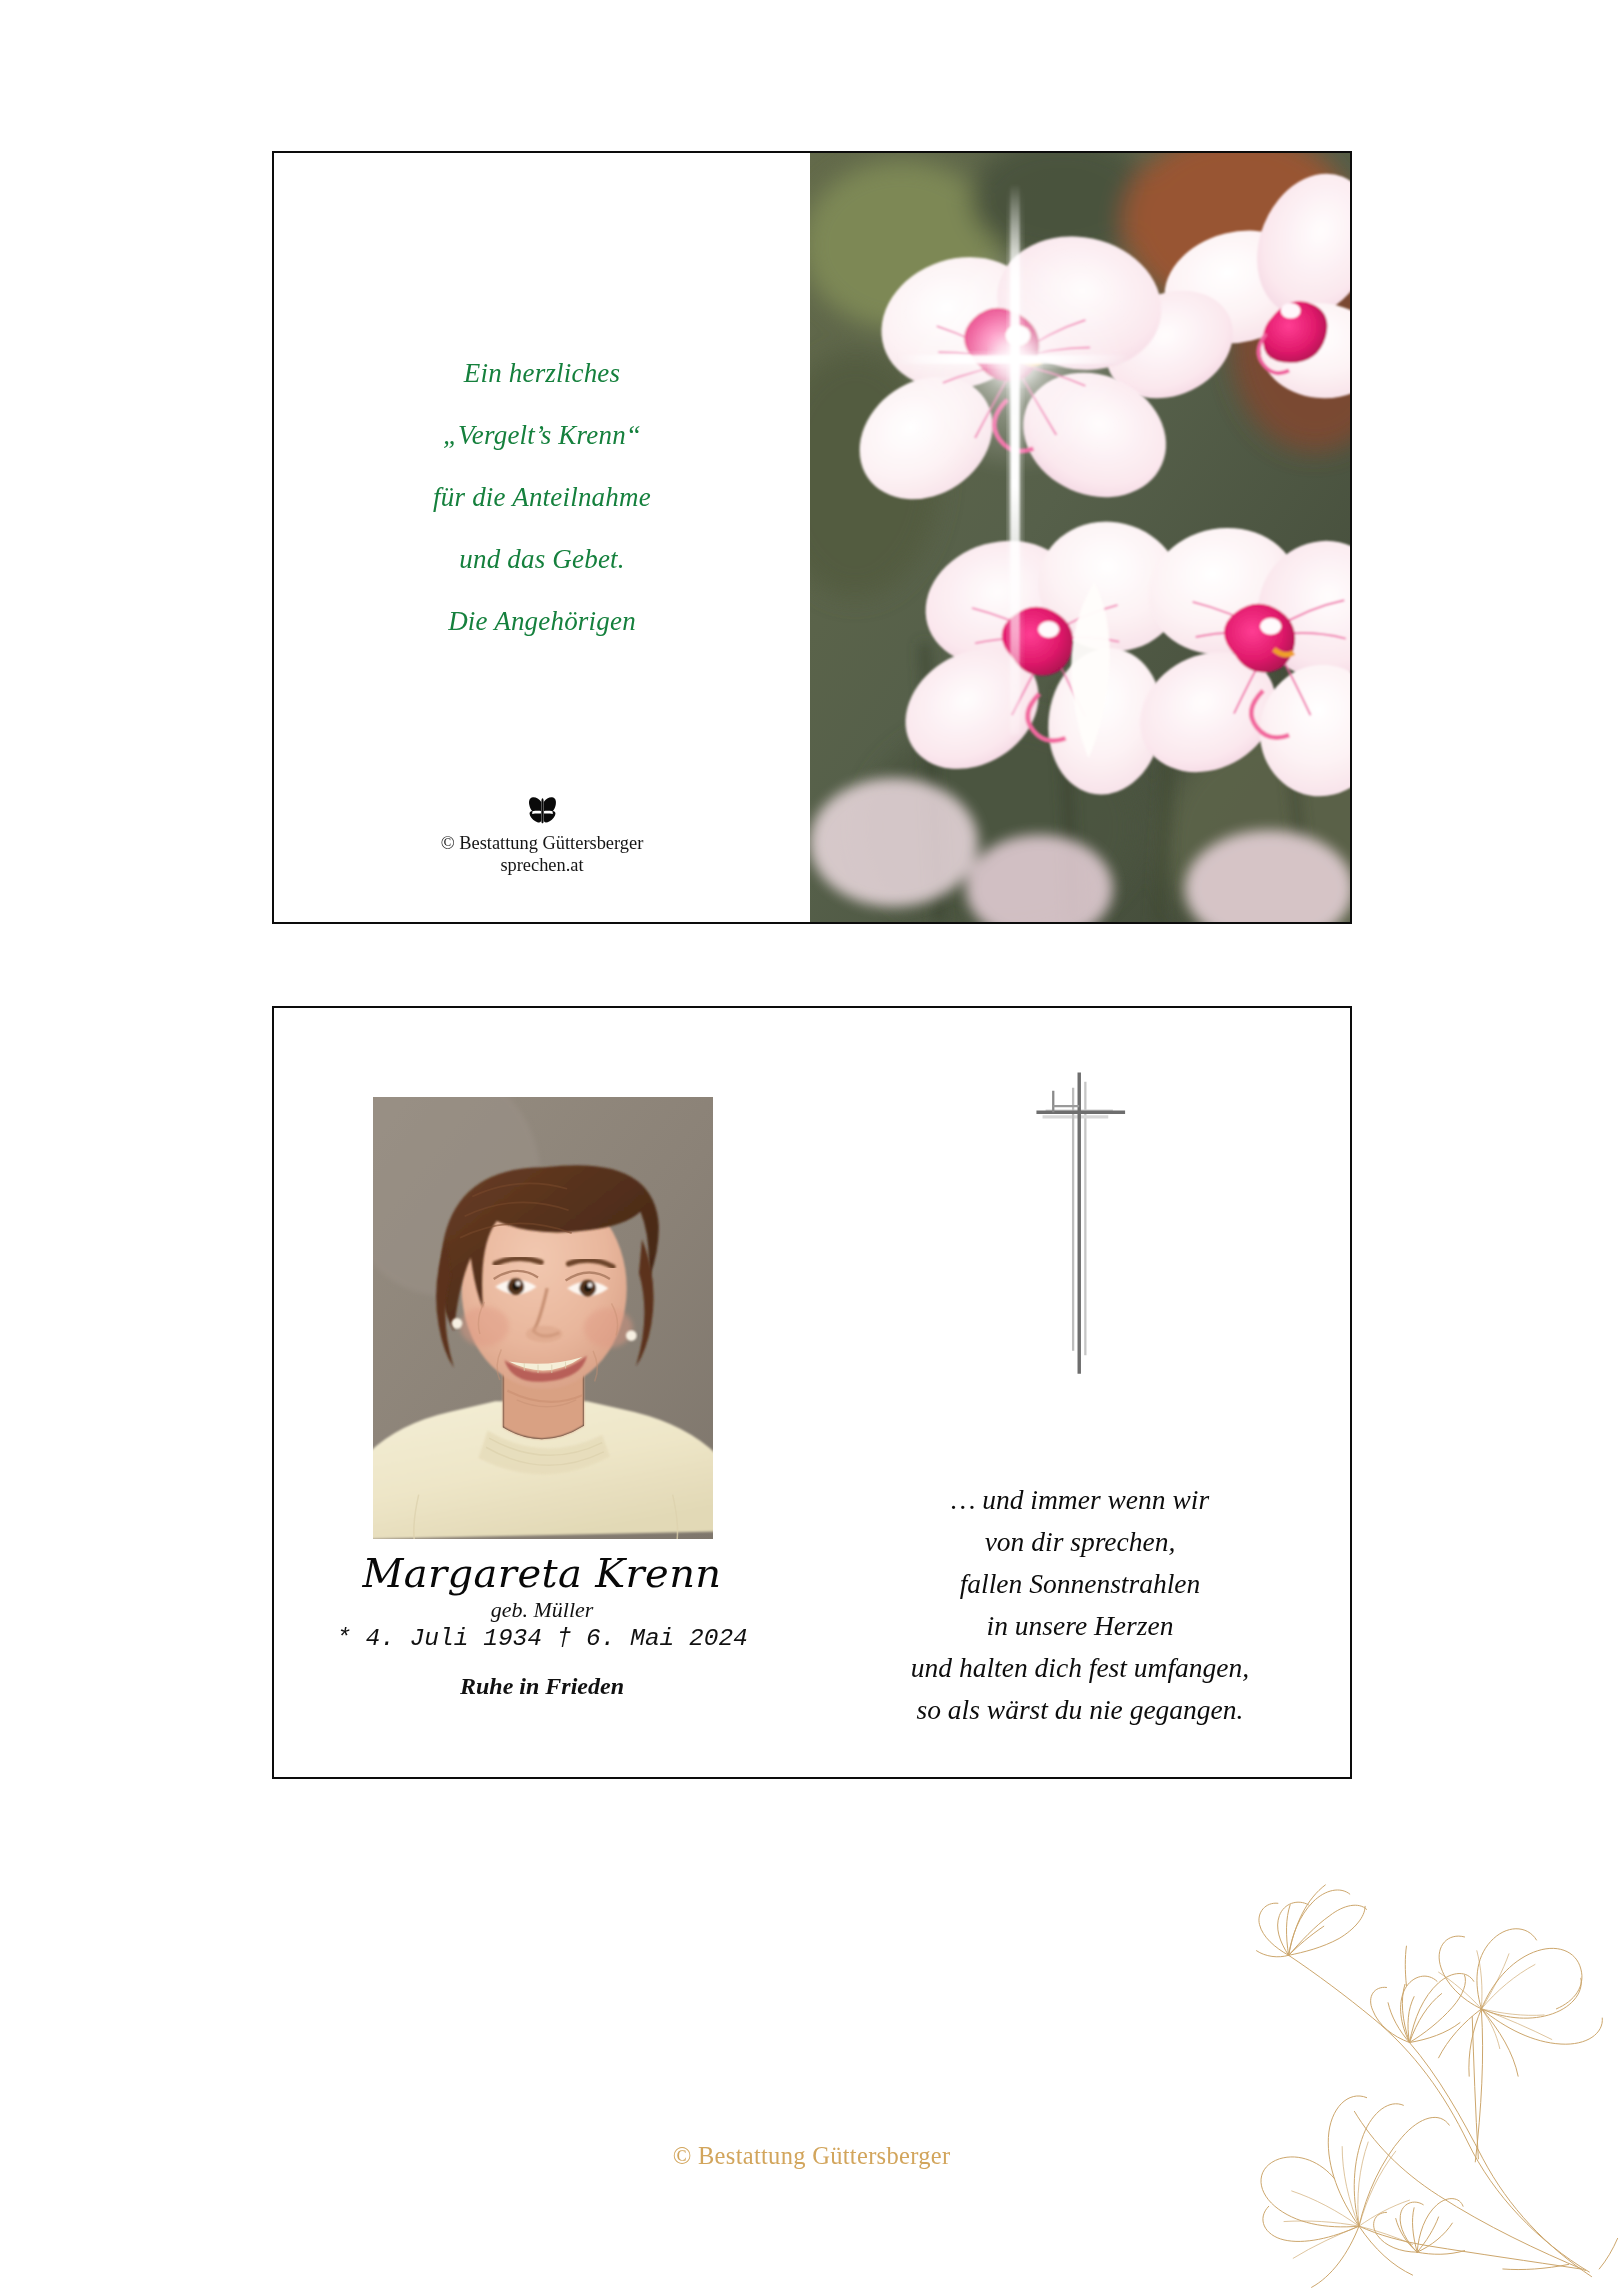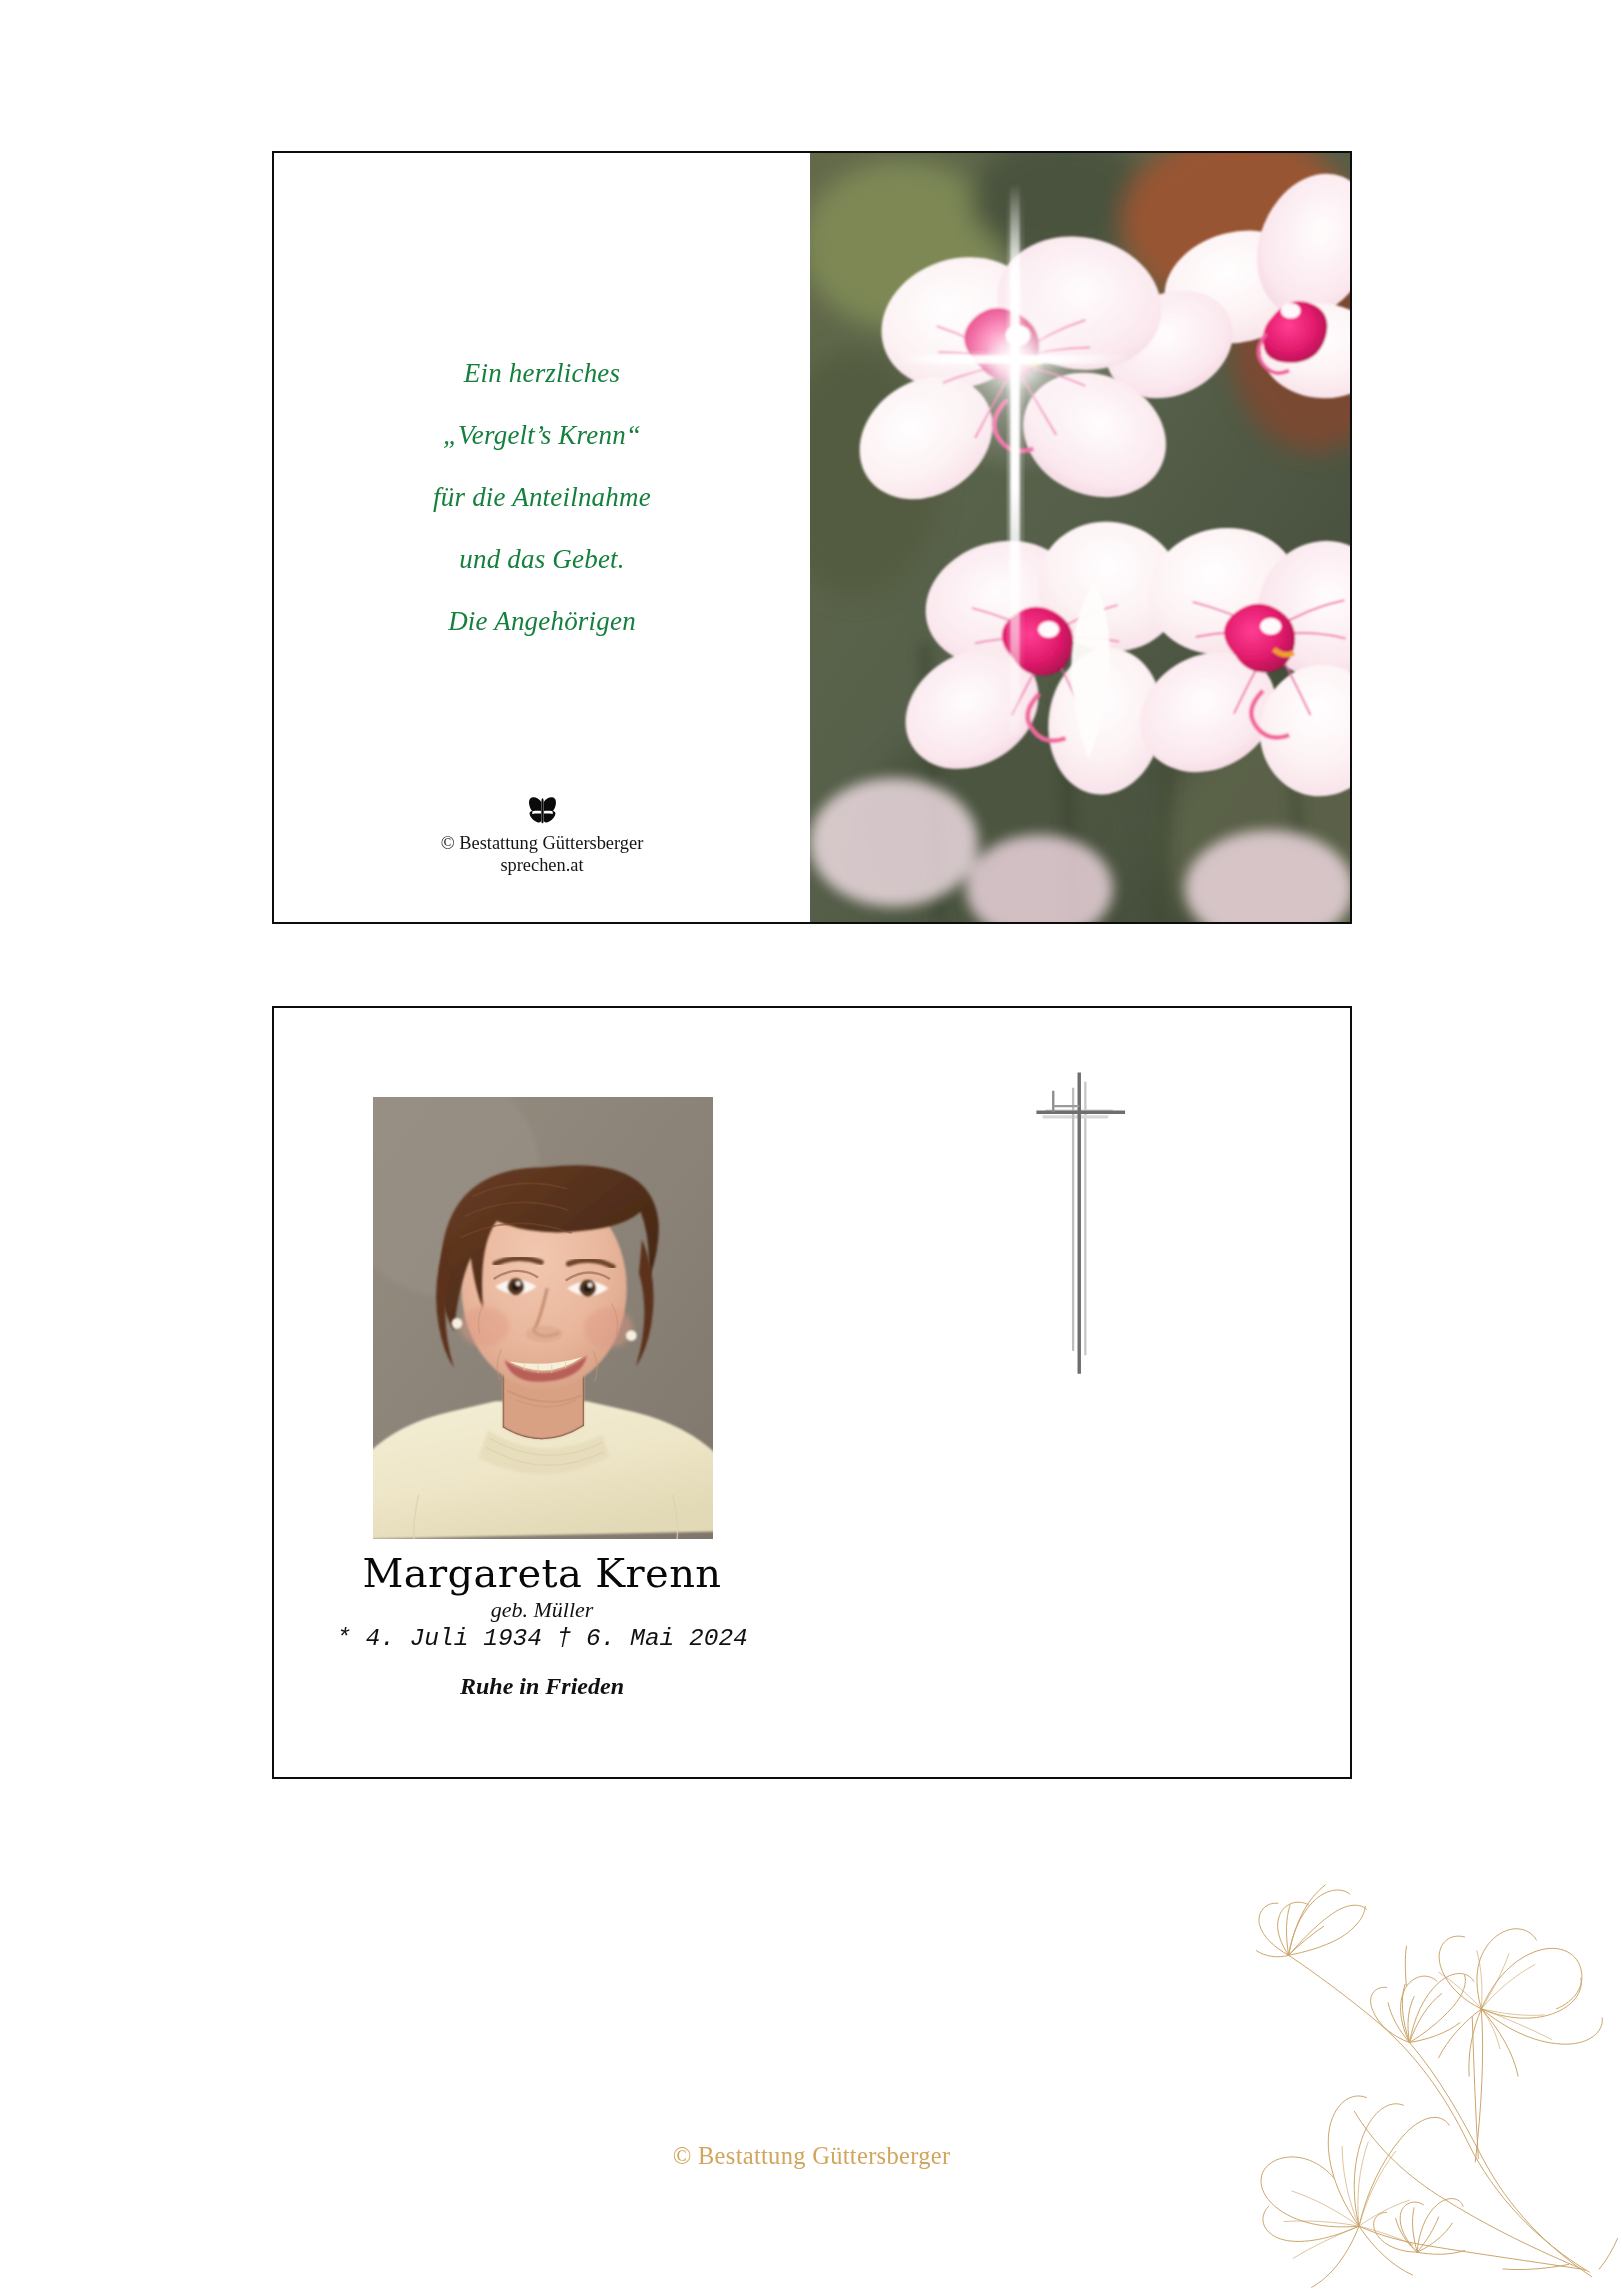--- a/index.html
+++ b/index.html
@@ -118,20 +118,21 @@
   #memorial-names {
     position: absolute;
     left: 0;
     right: 0;
     top: 545px;
     text-align: center;
   }
   #deceased-name {
     display: block;
     font-size: 40px;
+    font-style: italic;
     font-family: "DejaVu Serif", "Liberation Serif", serif;
     line-height: 1.0;
     color: #080808;
     letter-spacing: 0.4px;
   }
   #maiden-name {
     display: block;
     font-size: 22px;
     font-style: italic;
     margin-top: 4.6px;
@@ -530,20 +531,28 @@
           <path d="M66 22 L66 366" stroke="#bdbdbd" stroke-width="3"></path>
 
           <path d="M74 2 L74 396" stroke="#6e6e6e" stroke-width="4.5"></path>
           <path d="M18 54 L134 54" stroke="#6e6e6e" stroke-width="4.5"></path>
           <path d="M40 26 L40 54" stroke="#8a8a8a" stroke-width="3"></path>
           <path d="M40 46 L74 46" stroke="#9a9a9a" stroke-width="3"></path>
         </g>
       </svg>
     </div>
 
+    <div id="memorial-poem">
+      <span class="pline">… und immer wenn wir</span>
+      <span class="pline">von dir sprechen,</span>
+      <span class="pline">fallen Sonnenstrahlen</span>
+      <span class="pline">in unsere Herzen</span>
+      <span class="pline">und halten dich fest umfangen,</span>
+      <span class="pline">so als wärst du nie gegangen.</span>
+    </div>
   </div>
 </div>
 
 <div id="page-footer">
   <span id="footer-credit">© Bestattung Güttersberger</span>
 </div>
 
 <div id="floral-ornament">
   <svg viewBox="0 0 541 630">
     <g fill="none" stroke="#c9a063" stroke-width="1.3" stroke-linecap="round" stroke-linejoin="round" opacity="0.95">

